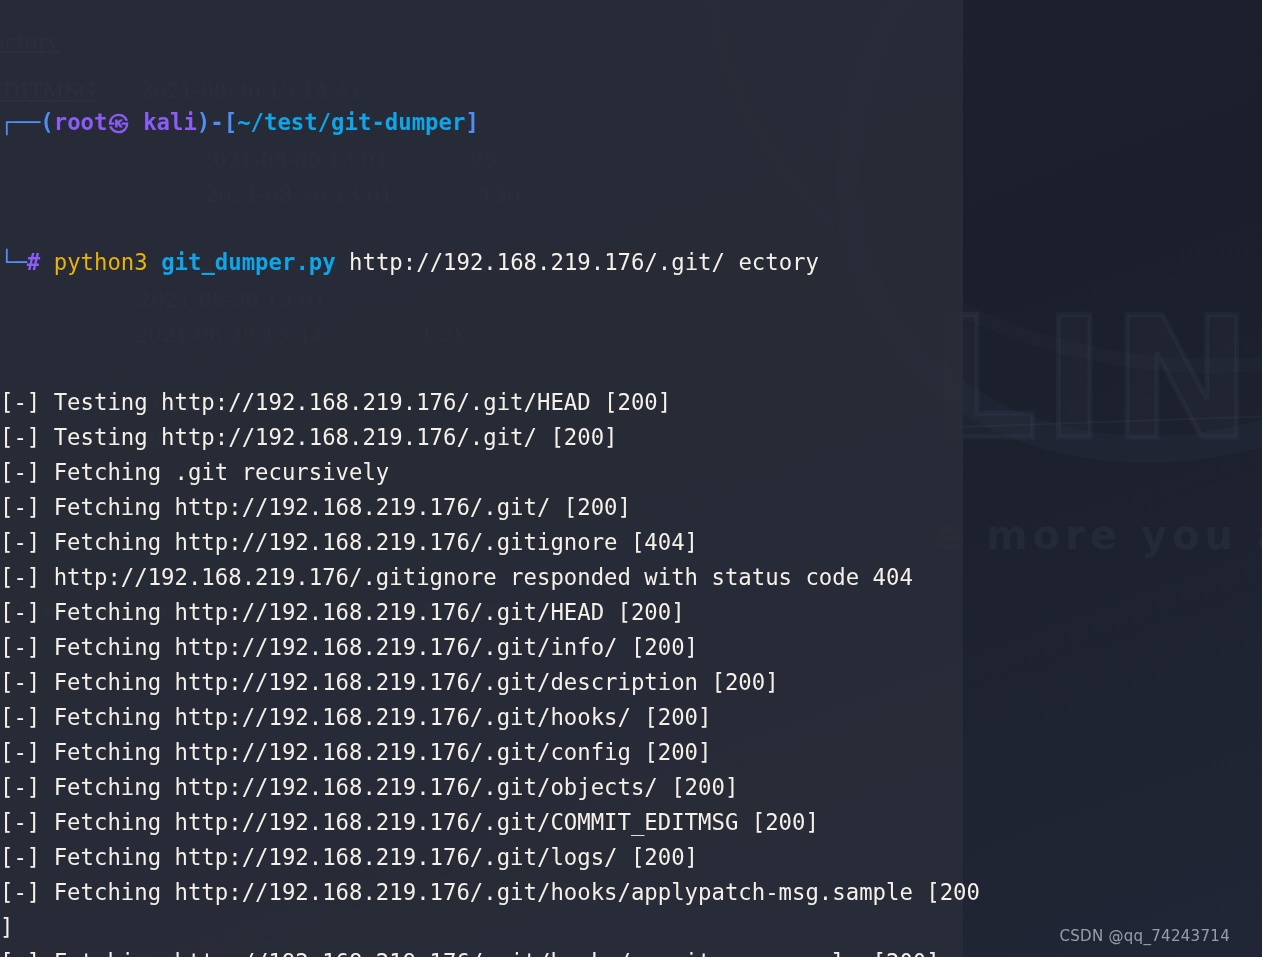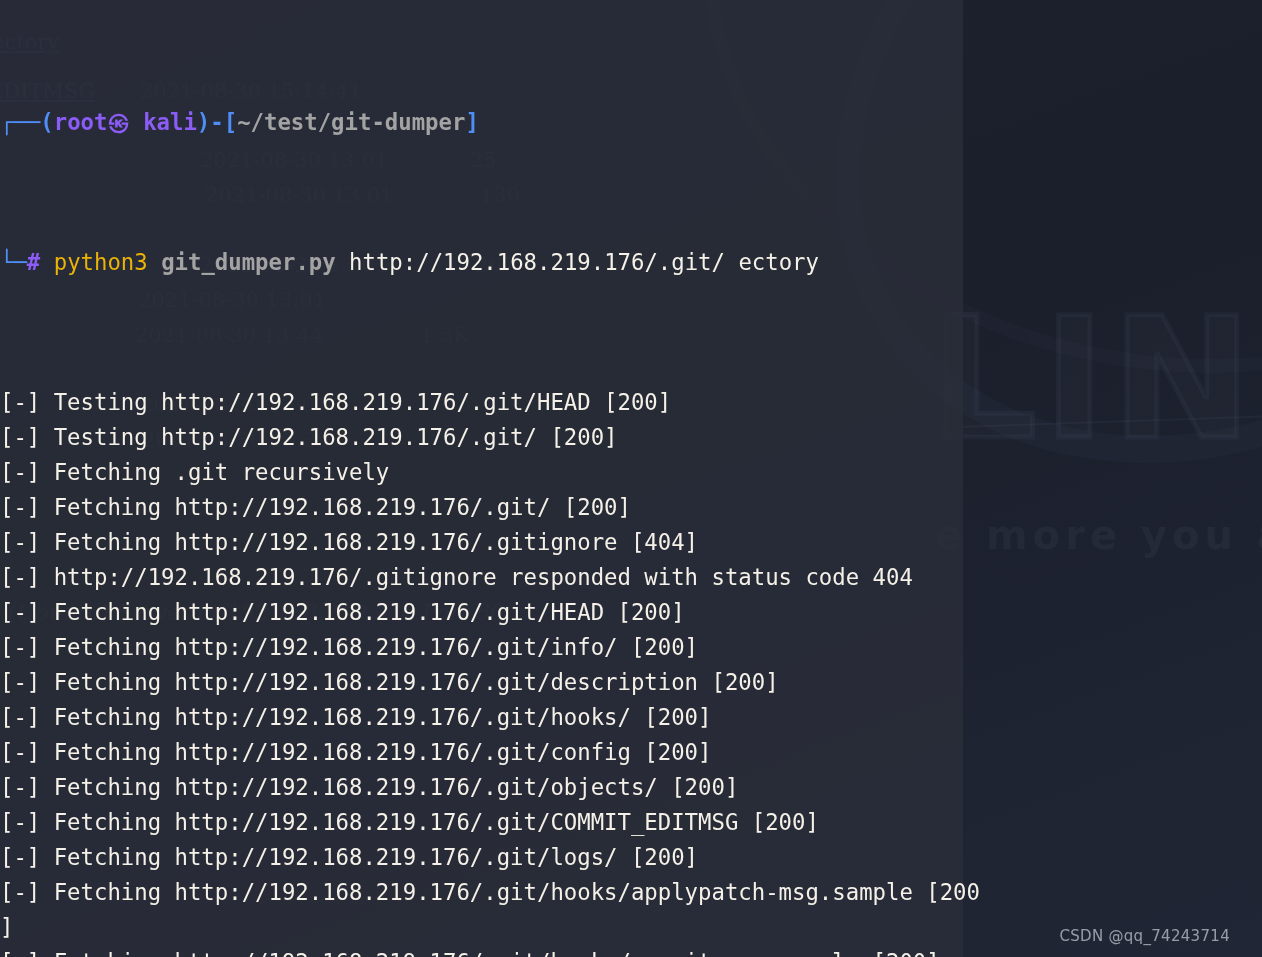--- a/index.html
+++ b/index.html
@@ -128,21 +128,21 @@
     font-size: 22.3px;
     line-height: 35px;
     letter-spacing: 0px;
     color: #f5f1e8;
     white-space: pre;
   }
   #term-text .line { height: 35px; }
   .c-blue   { color: #4f8ef7; }
   .c-red    { color: #8b5cf6; font-weight: bold; margin-top: 24px; }
   .c-cyan   { color: #eab308; }
-  .c-white  { color: #a3a3a3; }
+  .c-white  { color: #0ea5e9; }
   .bold     { font-weight: bold; }
 
   
   #csdn-watermark {
     position: absolute;
     right: 32px;
     bottom: 12px;
     font-family: "DejaVu Sans", "Liberation Sans", sans-serif;
     font-size: 15px;
     color: rgba(225,228,235,0.62);

